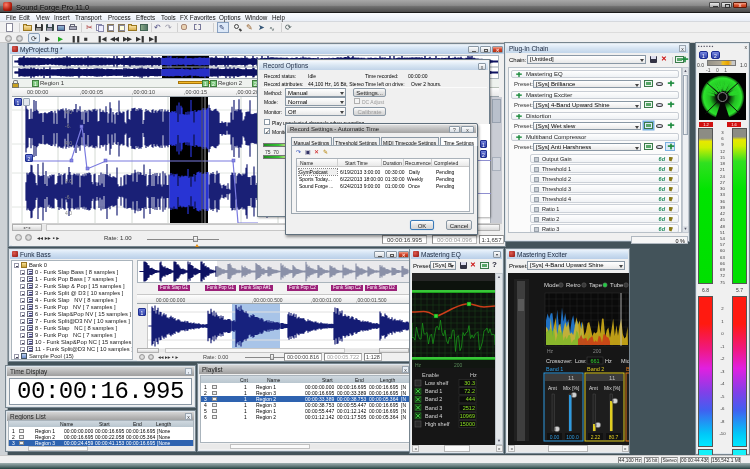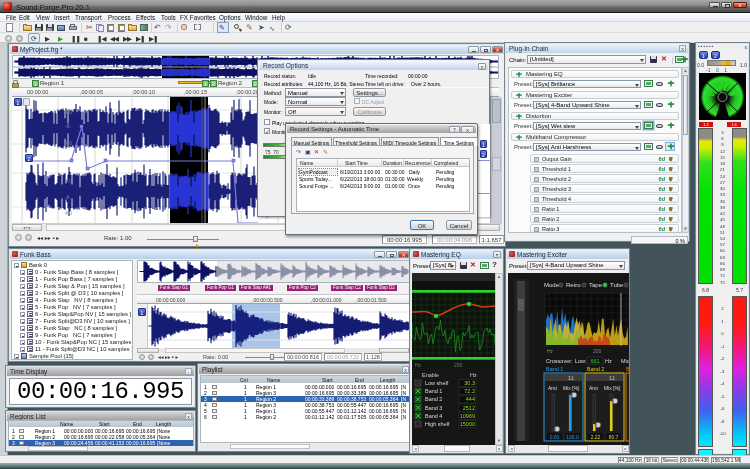--- a/index.html
+++ b/index.html
@@ -23,21 +23,21 @@
 .eye{position:absolute;width:7px;height:4px;border:1px solid #444;border-radius:50%;background:#dde;}
 .plg{position:absolute;width:8px;height:7px;}
 .plg:before{content:"";position:absolute;left:3px;top:0;width:2px;height:7px;background:#1c8a3c;}
 .plg:after{content:"";position:absolute;left:0;top:2px;width:8px;height:2px;background:#1c8a3c;}
 </style></head>
 <body>
 <div id="app">
 
 <div class="abs" style="left:0;top:0;width:750px;height:13px;background:linear-gradient(180deg,#a8a8a8,#8b8b8b 45%,#6f6f6f 55%,#4a4a4a);border-bottom:1px solid #1a1a1a;">
   <div class="abs" style="left:3px;top:2px;width:9px;height:9px;background:radial-gradient(circle at 35% 30%,#ff7b66,#b01c0c 60%,#6e0d04);border-radius:2px;"></div>
-  <div class="abs" style="left:16px;top:2.5px;font-size:7.5px;color:#0c0c0c;text-shadow:0 1px 0 rgba(255,255,255,.2);">Sound Forge Pro 20.1</div>
+  <div class="abs" style="left:16px;top:2.5px;font-size:7.5px;color:#0c0c0c;text-shadow:0 1px 0 rgba(255,255,255,.2);">Sound Forge Pro 11.0</div>
   <div class="abs" style="right:30px;top:2px;width:11px;height:6px;background:linear-gradient(#e8e8e8,#a9a9a9);border:1px solid #4e4e4e;border-radius:1px;">
         <div class="abs" style="left:3px;top:2.5px;width:5px;height:1.5px;background:#333;"></div>
       </div>
   <div class="abs" style="right:18px;top:2px;width:11px;height:6px;background:linear-gradient(#e8e8e8,#a9a9a9);border:1px solid #4e4e4e;border-radius:1px;">
         <div class="abs" style="left:3px;top:1px;width:5px;height:3.5px;border:1px solid #333;"></div>
       </div>
   <div class="abs" style="right:3px;top:2px;width:14px;height:6px;background:linear-gradient(#f5a98e,#d9512e 50%,#bd3916);border:1px solid #5e1a08;border-radius:1px;font-size:6px;line-height:5px;text-align:center;color:#fff;">x</div>
 </div>
 
 <div class="abs" style="left:0;top:13px;width:750px;height:9px;background:linear-gradient(#fafcff,#e9eef6);border-bottom:1px solid #d5d8dd;font-size:6.3px;line-height:9px;color:#111;">

